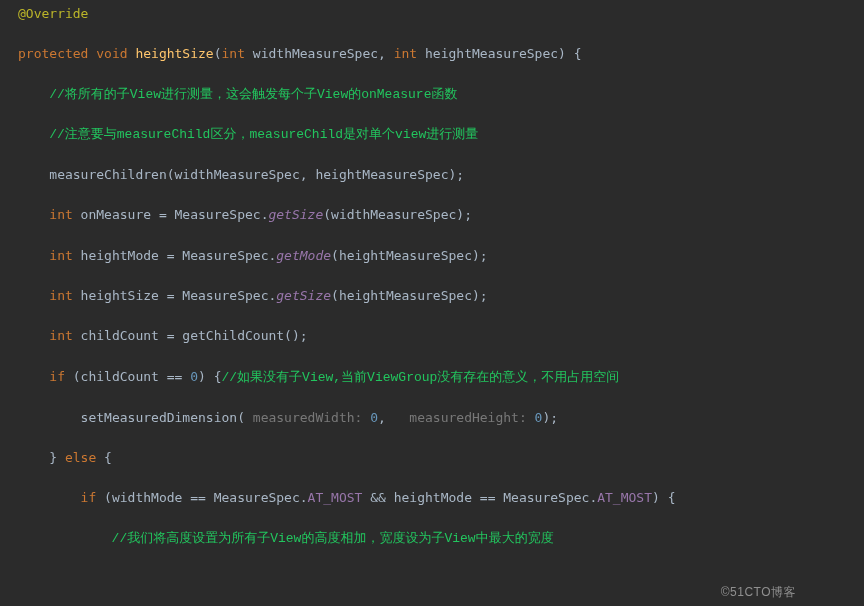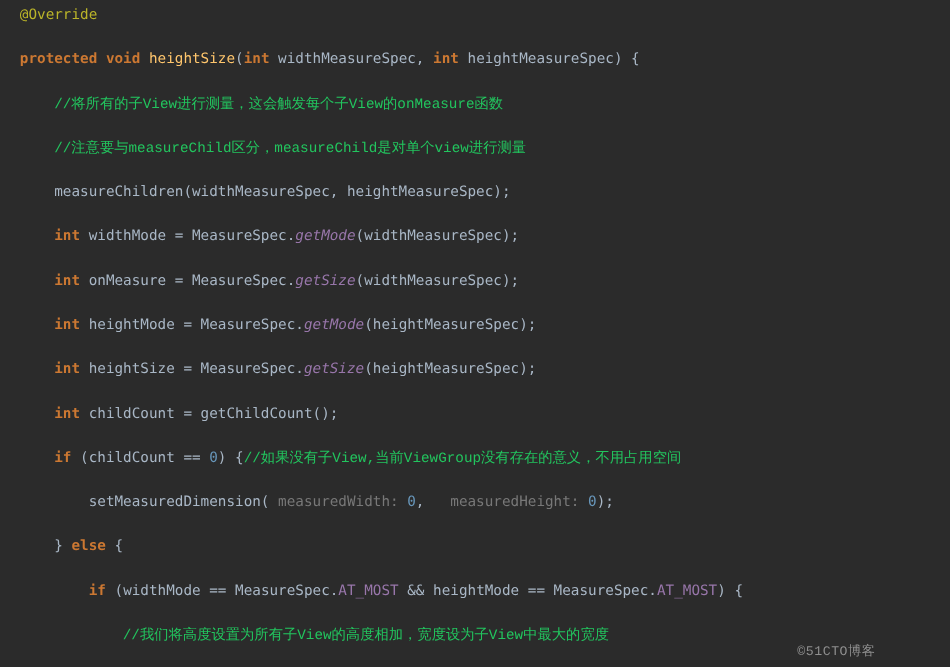--- a/index.html
+++ b/index.html
@@ -19,52 +19,51 @@
     position: relative;
     overflow: hidden;
   }
   pre {
     margin: 0;
     white-space: pre;
     font-family: inherit;
   }
   .ln { display: block; padding-left: 18px; }
 
-  .kw     { color: #cc7832; font-weight: bold; }   
+  .kw     { color: #cc7832; font-weight: normal; }   
   .anno   { color: #bbb529; }                      
   .mname  { color: #ffc66d; }                      
   .ident  { color: #a9b7c6; }
   .stat   { color: #9876aa; font-style: italic; }  
   .ital   { color: #9876aa; }
   .cmt    { color: #22c55e; font-family: Liberation Mono, monospace; }
   .hint   { color: #787878; }
   .num    { color: #6897bb; }
   .punct  { color: #a9b7c6; }
 
   .watermark {
     position: absolute;
     right: 8px;
     bottom: 4px;
     color: #9a9a9a;
-    font-family: Liberation Mono, monospace;
+    font-family: Liberation Sans, sans-serif;
     font-size: 12px;
     opacity: 0.9;
     letter-spacing: 0.5px;
   }
 </style>
 </head>
 <body>
 
 <div class="canvas">
 <pre><span class="ln"><span class="anno">@Override</span></span>
 <span class="ln"><span class="kw">protected void </span><span class="mname">heightSize</span><span class="punct">(</span><span class="kw">int</span><span class="ident"> widthMeasureSpec, </span><span class="kw">int</span><span class="ident"> heightMeasureSpec) {</span></span>
 <span class="ln cmt">    //将所有的子View进行测量，这会触发每个子View的onMeasure函数</span>
 <span class="ln cmt">    //注意要与measureChild区分，measureChild是对单个view进行测量</span>
 <span class="ln ident">    measureChildren(widthMeasureSpec, heightMeasureSpec);</span>
-<span class="ln"><span class="kw">    int</span><span class="ident"> widthMode = MeasureSpec.</span><span class="stat">getMode</span><span class="ident">(widthMeasureSpec);</span></span>
 <span class="ln"><span class="kw">    int</span><span class="ident"> onMeasure = MeasureSpec.</span><span class="stat">getSize</span><span class="ident">(widthMeasureSpec);</span></span>
 <span class="ln"><span class="kw">    int</span><span class="ident"> heightMode = MeasureSpec.</span><span class="stat">getMode</span><span class="ident">(heightMeasureSpec);</span></span>
 <span class="ln"><span class="kw">    int</span><span class="ident"> heightSize = MeasureSpec.</span><span class="stat">getSize</span><span class="ident">(heightMeasureSpec);</span></span>
 <span class="ln"><span class="kw">    int</span><span class="ident"> childCount = getChildCount();</span></span>
 <span class="ln"><span class="kw">    if</span><span class="ident"> (childCount == </span><span class="num">0</span><span class="ident">) {</span><span class="cmt">//如果没有子View,当前ViewGroup没有存在的意义，不用占用空间</span></span>
 <span class="ln"><span class="ident">        setMeasuredDimension(</span><span class="hint"> measuredWidth: </span><span class="num">0</span><span class="ident">,  </span><span class="hint"> measuredHeight: </span><span class="num">0</span><span class="ident">);</span></span>
 <span class="ln"><span class="ident">    } </span><span class="kw">else</span><span class="ident"> {</span></span>
 <span class="ln"><span class="kw">        if</span><span class="ident"> (widthMode == MeasureSpec.</span><span class="ital">AT_MOST</span><span class="ident"> &amp;&amp; heightMode == MeasureSpec.</span><span class="ital">AT_MOST</span><span class="ident">) {</span></span>
 <span class="ln cmt">            //我们将高度设置为所有子View的高度相加，宽度设为子View中最大的宽度</span>
 

